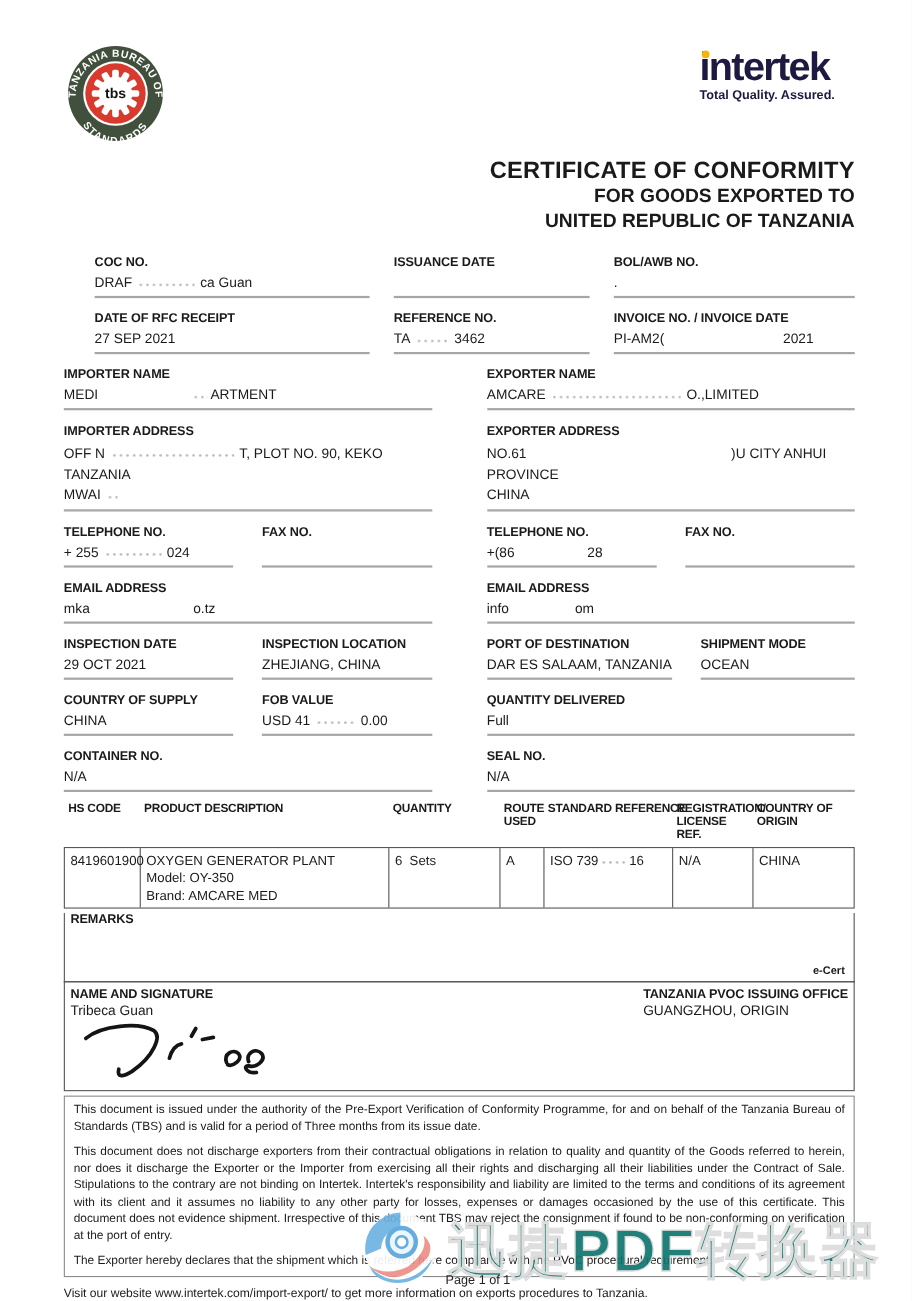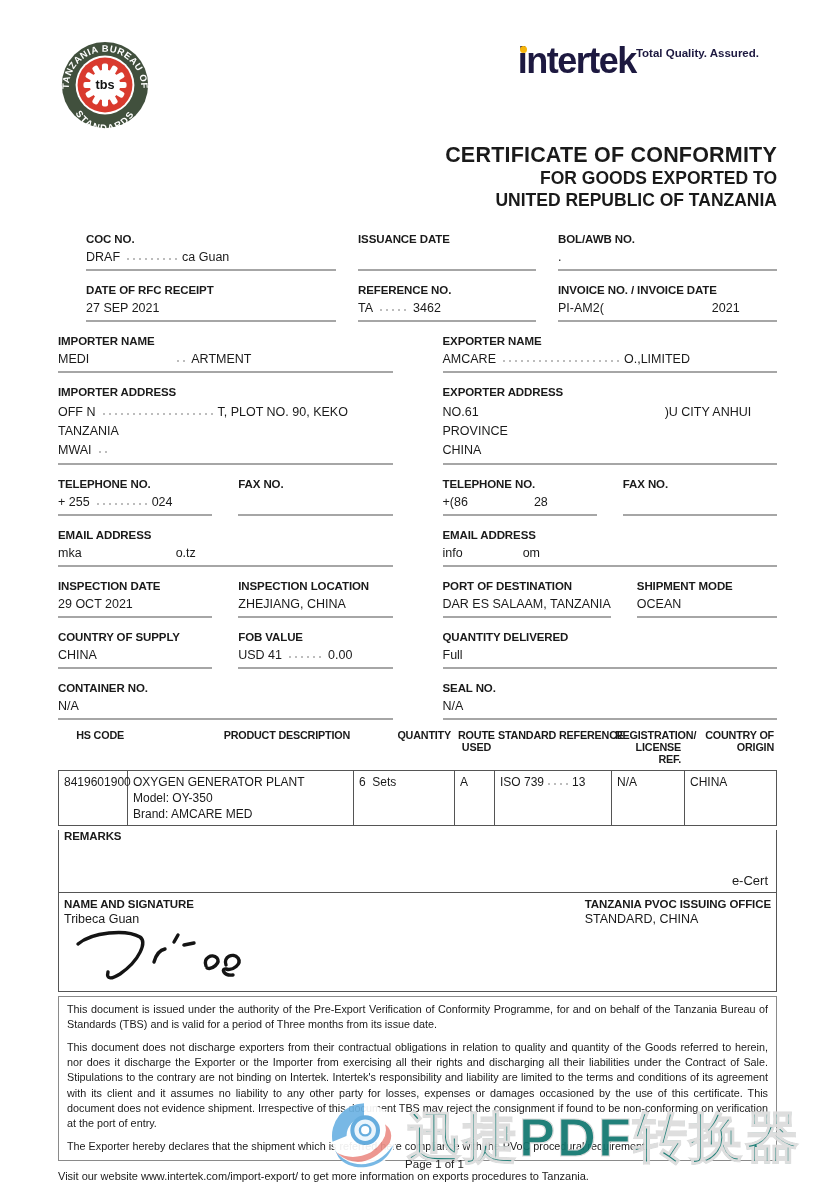--- a/index.html
+++ b/index.html
@@ -4,21 +4,21 @@
 <style>
   html,body{margin:0;padding:0;background:#e8e8e8;}
   .page{
     position:relative;width:829px;height:1183px;margin:0 auto;background:#fff;
     font-family:"Liberation Sans", sans-serif;color:#1a1a1a;overflow:hidden;
     box-sizing:border-box;padding:38px 52px 0 58px;
   }
   
   .hdr{display:flex;justify-content:space-between;align-items:flex-start;height:100px;}
   .tbs-wrap{margin-left:-2px;}
-  .itk{display:flex;flex-direction:row;align-items:flex-start;margin-top:6px;margin-right:18px;}
+  .itk{display:flex;flex-direction:column;align-items:flex-start;margin-top:6px;margin-right:18px;}
   .itk-brand{position:relative;font-weight:bold;font-size:36px;letter-spacing:-1.5px;color:#1d1940;line-height:34px;}
   .itk-dot{position:absolute;left:2px;top:2px;width:7px;height:7px;border-radius:50%;background:#f6b40a;}
   .itk-tag{font-weight:bold;font-size:11.5px;color:#1d1940;margin-top:3px;}
   .titles{text-align:right;margin-top:4px;line-height:1.22;}
   .t1{font-weight:bold;font-size:21.5px;letter-spacing:0.2px;}
   .t2{font-weight:bold;font-size:17.5px;}
   
   .form{margin-top:22px;}
   .grid3{display:grid;grid-template-columns:250px 178px 1fr;column-gap:22px;margin-left:28px;}
   .grid2{display:grid;grid-template-columns:1fr 1fr;column-gap:50px;}
@@ -28,29 +28,29 @@
   .fvalue{font-size:12.5px;min-height:16px;padding-bottom:3px;white-space:nowrap;}
   .fvalue.multi{white-space:normal;line-height:19px;}
   .rd{display:inline-block;height:6px;
       background-image:radial-gradient(circle,#bdbdbd 1px,rgba(0,0,0,0) 1.3px);
       background-size:6px 4px;background-repeat:repeat-x;background-position:0 100%;
       margin:0 5px;}
   .gap{display:inline-block;margin:0 4px;}
   
   .tblhead{display:grid;grid-template-columns:69px 226px 101px 40px 117px 73px 1fr;
            font-weight:bold;font-size:10.8px;letter-spacing:-0.2px;line-height:12px;
-           padding:4px 0 5px 0;text-align:right;}
+           padding:4px 0 5px 0;}
   .tblhead > div{padding:0 3px 0 4px;}
   .tblrow{display:grid;grid-template-columns:69px 226px 101px 40px 117px 73px 1fr;
           border:1px solid #555;min-height:50px;font-size:12px;}
   .tblrow > div{border-right:1px solid #555;padding:3px 3px 3px 5px;line-height:16px;}
   .tblrow > div:last-child{border-right:none;}
   .remarks{border:1px solid #555;border-top:none;height:62px;position:relative;}
   .remarks .flabel{margin:4px 0 0 5px;}
-  .ecert{position:absolute;right:8px;bottom:4px;font-weight:normal;font-size:13px;text-align:right;}
+  .ecert{position:absolute;right:8px;bottom:4px;font-weight:bold;font-size:10px;text-align:right;}
   
   .sig{border:1px solid #555;margin-top:-1px;height:100px;display:flex;box-sizing:border-box;padding:5px 5px 0 5px;justify-content:space-between;}
   .sig-left{width:255px;}
   .sig-name{font-size:12.5px;margin-top:2px;}
   .sig-img{margin:2px 0 0 6px;}
   .sig-right .fvalue{margin-top:2px;}
   
   .legal{border:1px solid #8a8a8a;margin-top:4px;padding:5px 8px 6px 8px;}
   .legal p{margin:0 0 7px 0;font-size:10.8px;line-height:1.42;text-align:justify;}
   .legal p:last-child{margin-bottom:0;}
@@ -276,21 +276,21 @@
 
     <div class="tblrow">
       <div>8419601900</div>
       <div>
         <div>OXYGEN GENERATOR PLANT</div>
         <div>Model: OY-350</div>
         <div>Brand: AMCARE MED</div>
       </div>
       <div style="white-space:pre">6  Sets</div>
       <div>A</div>
-      <div><span>ISO 739</span><span class="rd" style="width:24px;margin:0 2px"></span><span>13</span></div>
+      <div><span>ISO 739</span><span class="rd" style="width:24px;margin:0 2px"></span><span>16</span></div>
       <div>N/A</div>
       <div>CHINA</div>
     </div>
 
     <div class="remarks">
       <div class="flabel">REMARKS</div>
       <div class="ecert">e-Cert</div>
     </div>
 
     <div class="sig">
@@ -305,21 +305,21 @@
               <path d="M104 14 L 108 7"></path>
               <path d="M114 17 L 124 15"></path>
               <path d="M136 38 C 133 30, 142 25, 147 30 C 151 35, 142 42, 137 40"></path>
               <path d="M156 37 C 153 29, 163 24, 168 30 C 172 36, 163 43, 156 41 C 151 40, 153 48, 163 47"></path>
             </g>
           </svg>
         </div>
       </div>
       <div class="sig-right">
         <div class="flabel" style="margin-bottom:0">TANZANIA PVOC ISSUING OFFICE</div>
-        <div class="fvalue">STANDARD, CHINA</div>
+        <div class="fvalue">GUANGZHOU, ORIGIN</div>
       </div>
     </div>
 
     <div class="legal">
       <p>This document is issued under the authority of the Pre-Export Verification of Conformity Programme, for and on behalf of the Tanzania Bureau of Standards (TBS) and is valid for a period of Three months from its issue date.</p>
       <p>This document does not discharge exporters from their contractual obligations in relation to quality and quantity of the Goods referred to herein, nor does it discharge the Exporter or the Importer from exercising all their rights and discharging all their liabilities under the Contract of Sale. Stipulations to the contrary are not binding on Intertek. Intertek's responsibility and liability are limited to the terms and conditions of its agreement with its client and it assumes no liability to any other party for losses, expenses or damages occasioned by the use of this certificate. This document does not evidence shipment. Irrespective of this document TBS may reject the consignment if found to be non-conforming on verification at the port of entry.</p>
       <p>The Exporter hereby declares that the shipment which is referred here compliance with the PVoC procedural requirement.</p>
     </div>
 
     <div class="visit">Visit our website www.intertek.com/import-export/ to get more information on exports procedures to Tanzania.</div>

